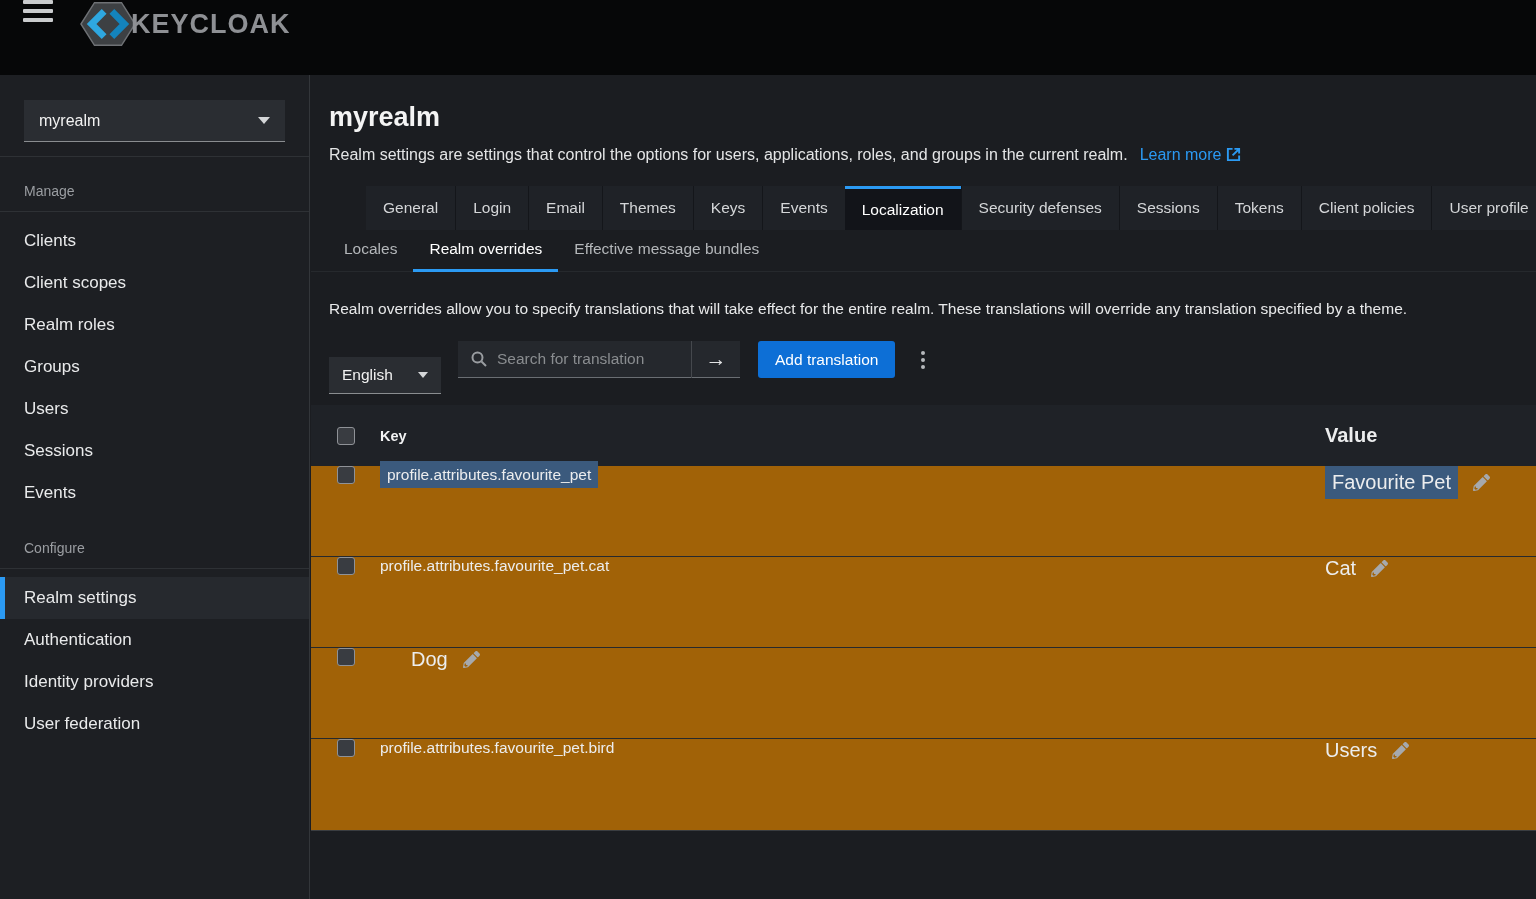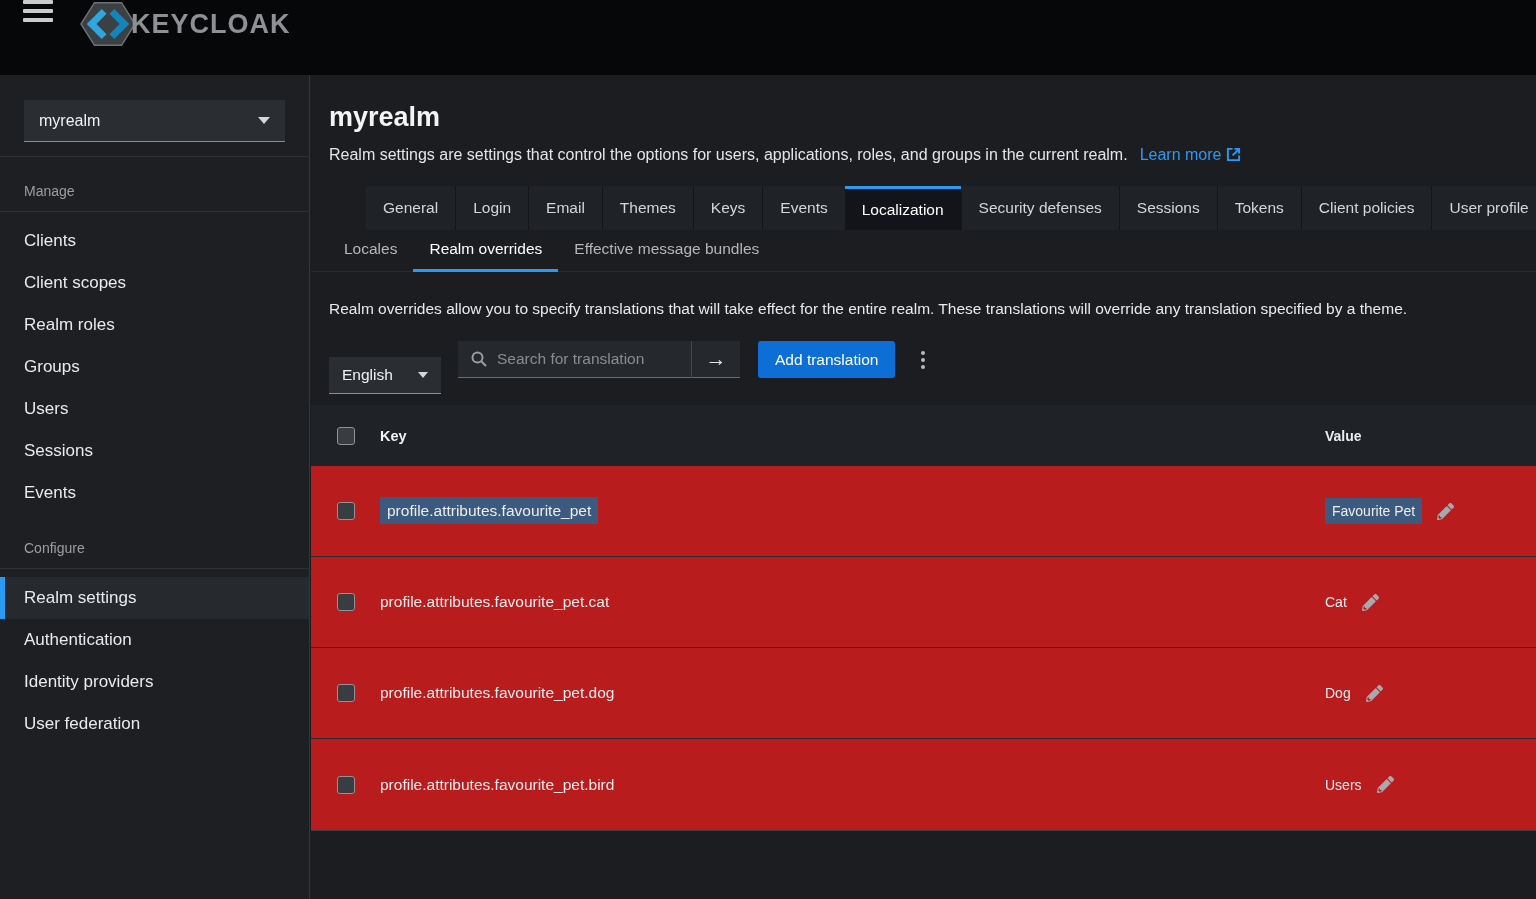--- a/index.html
+++ b/index.html
@@ -76,29 +76,29 @@
                       align-items:center; justify-content:center; cursor:pointer;
                       color:#e2e3e4; font-size:21px; }
   .add-btn { margin-left:18px; height:37px; padding:0 17px; background:#0d6fd6; color:#ffffff;
              border:none; border-radius:3px; font-size:15.5px; font-family:inherit; cursor:pointer; }
   .kebab { margin-left:20px; display:flex; flex-direction:column; gap:3px; padding:6px; cursor:pointer; }
   .kebab i { width:4px; height:4px; border-radius:50%; background:#b6b9bc; }
 
   
   .table { margin-top:27px; }
   .thead { height:61px; background:#1f2227; display:flex; align-items:center;justify-content:center; }
-  .trow { height:91px; background:#b91c1c; display:flex; align-items:center;
+  .trow { height:91px; background:#a16207; display:flex; align-items:flex-start;
           border-bottom:1px solid #26292d; }
   .trow:last-child { border-bottom:none; }
   .cell-check { width:69px; padding-left:26px; flex:none; }
   .checkbox { width:18px; height:18px; background:#393c41; border:1px solid #8f9297; border-radius:3px;
               cursor:pointer; }
   .cell-key { flex:1; font-size:15.5px; color:#ecedee; }
   .col-head { font-size:14.5px; font-weight:bold; color:#f2f3f4; }
-  .cell-value { width:211px; flex:none; display:flex; align-items:center; font-size:14px; color:#ecedee;margin-left:31px; }
+  .cell-value { width:211px; flex:none; display:flex; align-items:center; font-size:20px; color:#ecedee;margin-left:31px; }
   .hl { background:#3b5a7d; padding:5px 7px; }
   .pencil { margin-left:15px; display:flex; cursor:pointer; }
   .table-bottom-divider { border-bottom:1px solid #3a3d41; }
 </style>
 </head>
 <body>
 
 <header class="topbar">
   <div class="hamburger">
     <span></span>
@@ -249,23 +249,20 @@
                 <path d="M497.9 142.1l-46.1 46.1c-4.7 4.7-12.3 4.7-17 0l-111-111c-4.7-4.7-4.7-12.3 0-17l46.1-46.1c18.7-18.7 49.1-18.7 67.9 0l60.1 60.1c18.8 18.7 18.8 49.1 0 67.9zM284.2 99.8L21.6 362.4.4 483.9c-2.9 16.4 11.4 30.6 27.8 27.8l121.5-21.3 262.6-262.6c4.7-4.7 4.7-12.3 0-17l-111-111c-4.8-4.7-12.4-4.7-17.1 0zM88 424h48v36.3l-64.5 11.3-31.1-31.1L51.7 376H88v48z"></path>
               </svg>
       </span>
     </div>
   </div>
 
   <div class="trow">
     <div class="cell-check">
       <div class="checkbox"></div>
     </div>
-    <div class="cell-key">
-      <span class="key-text">profile.attributes.favourite_pet.dog</span>
-    </div>
     <div class="cell-value">
       <span class="value-text">Dog</span>
       <span class="pencil">
         <svg width="17" height="17" viewBox="0 0 512 512" fill="#a6a9ad">
                 <path d="M497.9 142.1l-46.1 46.1c-4.7 4.7-12.3 4.7-17 0l-111-111c-4.7-4.7-4.7-12.3 0-17l46.1-46.1c18.7-18.7 49.1-18.7 67.9 0l60.1 60.1c18.8 18.7 18.8 49.1 0 67.9zM284.2 99.8L21.6 362.4.4 483.9c-2.9 16.4 11.4 30.6 27.8 27.8l121.5-21.3 262.6-262.6c4.7-4.7 4.7-12.3 0-17l-111-111c-4.8-4.7-12.4-4.7-17.1 0zM88 424h48v36.3l-64.5 11.3-31.1-31.1L51.7 376H88v48z"></path>
               </svg>
       </span>
     </div>
   </div>
 

